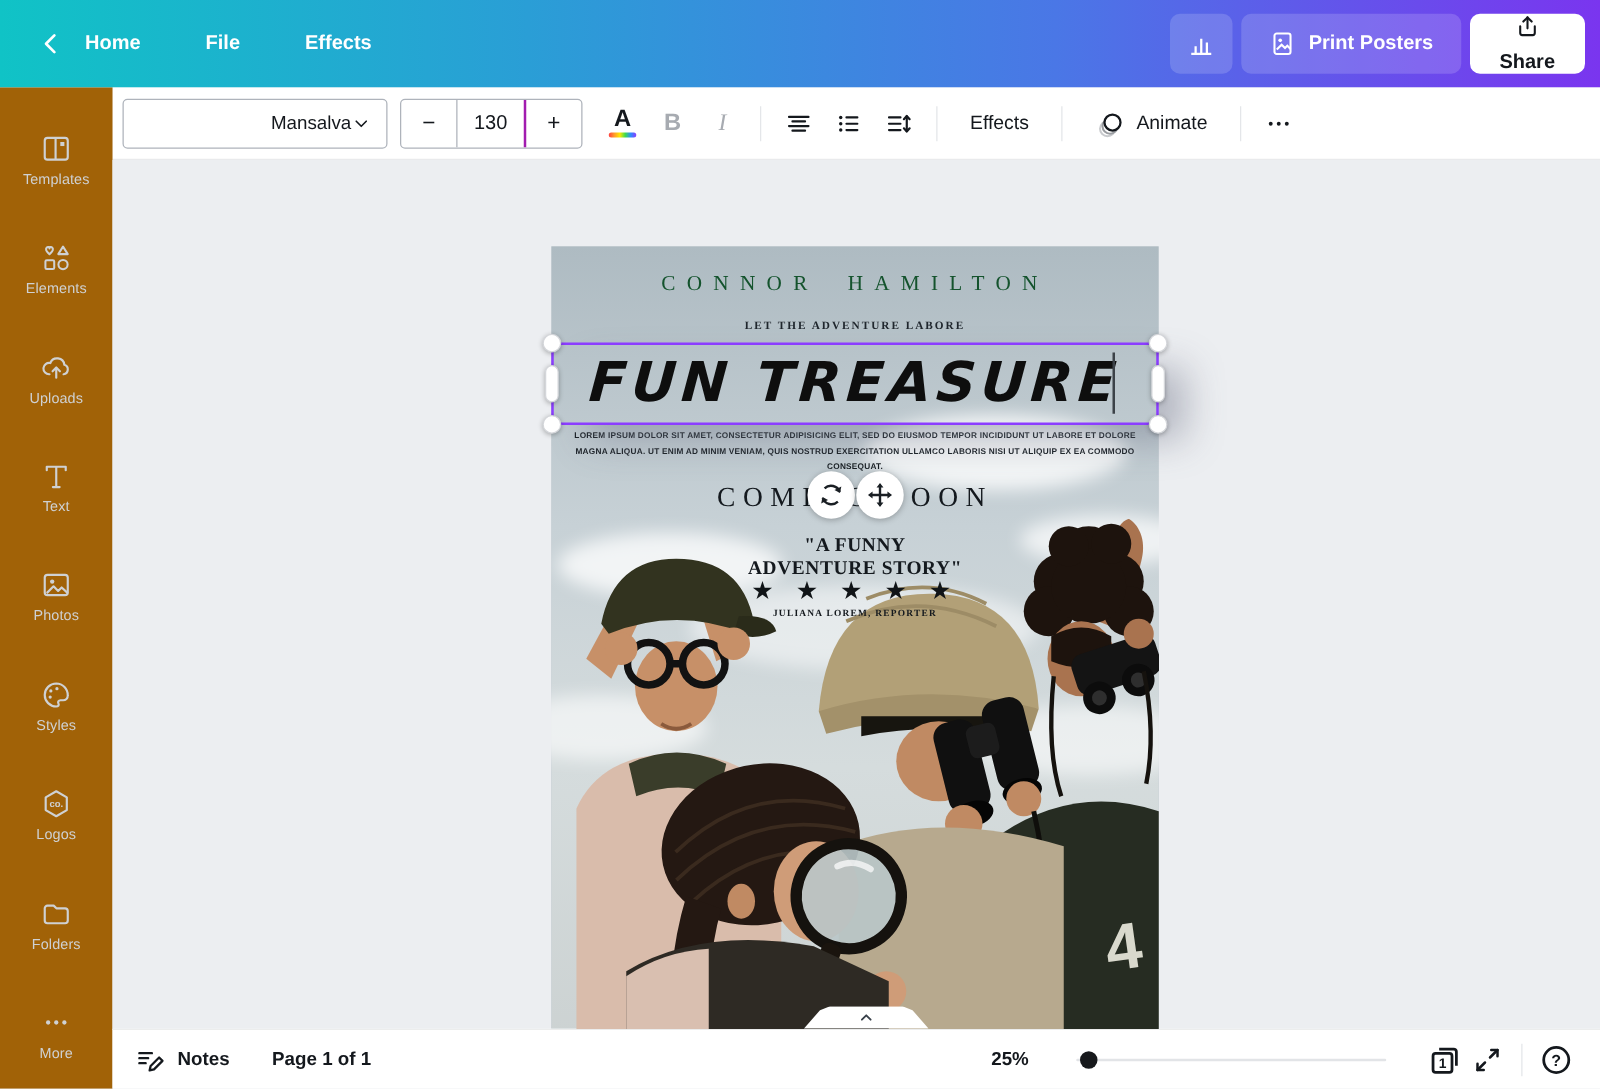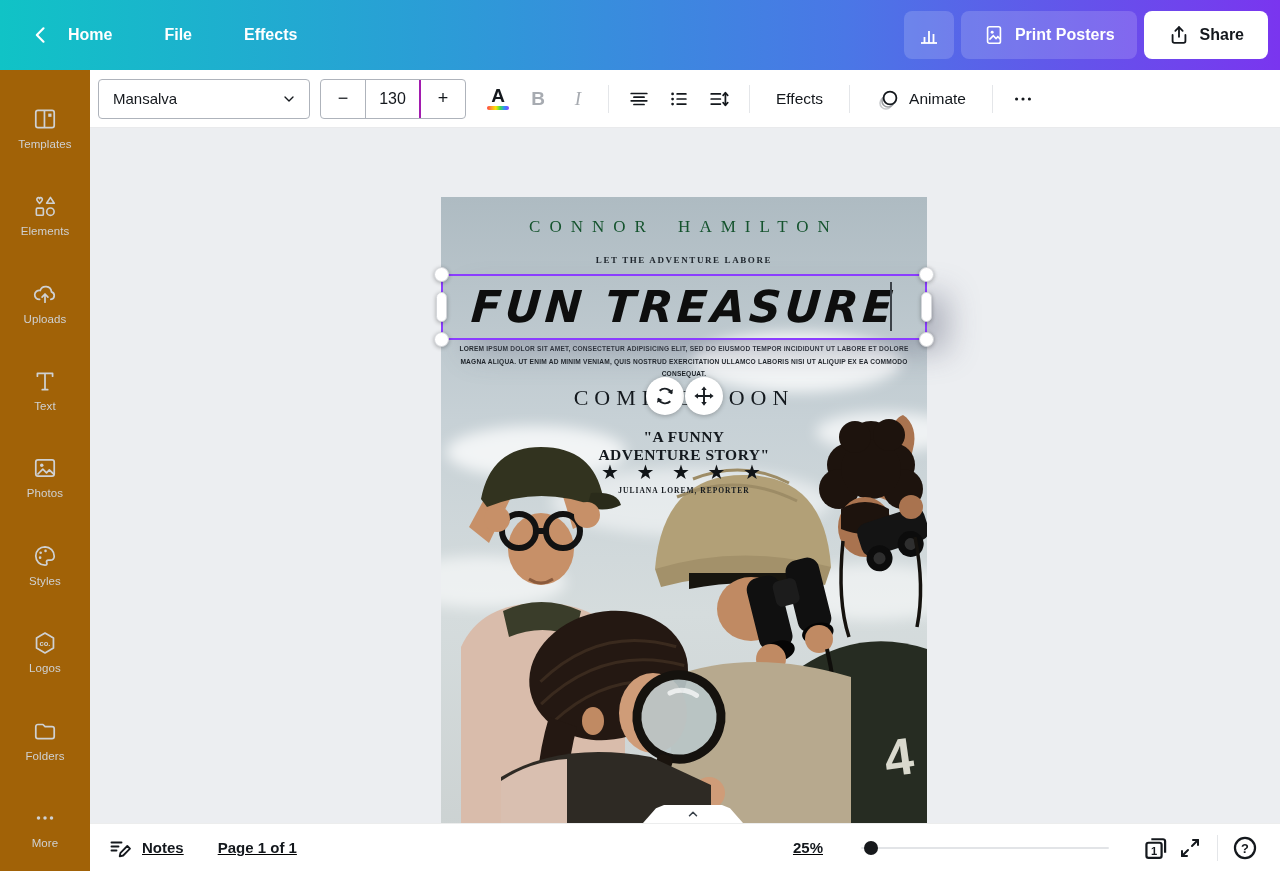--- a/index.html
+++ b/index.html
@@ -12,27 +12,27 @@
     display:flex; align-items:center; justify-content:space-between; padding:0 12px 0 26px; }
   .topbar-left { display:flex; align-items:center; gap:0; }
   .back-btn { width:30px; height:30px; display:flex; align-items:center; justify-content:center; cursor:pointer; }
   .menu-item { color:#fff; font-size:16px; font-weight:600; padding:10px 0; margin-right:52px; cursor:pointer; white-space:nowrap; }
   .menu-item.first { margin-left:12px; }
   .topbar-right { display:flex; align-items:center; gap:7px; }
   .tb-btn { height:48px; border-radius:8px; display:flex; align-items:center; justify-content:center; cursor:pointer; }
   .tb-ghost { background:rgba(255,255,255,0.16); color:#fff; }
   .analytics-btn { width:50px; }
   .print-btn { padding:0 22px; gap:10px; font-size:16px; font-weight:600; }
-  .share-btn { background:#fff; color:#14181d; padding:0 24px; gap:10px; font-size:16px; font-weight:600; }
+  .share-btn { background:#fff; color:#14181d; padding:0 24px; gap:10px; font-size:16px; font-weight:600;flex-direction:column; }
 
   
   .toolbar { position:absolute; left:90px; top:70px; width:1190px; height:58px; background:#fff;
     border-bottom:1px solid #e9eaec; display:flex; align-items:center; padding:0 8px; }
   .font-select { width:212px; height:40px; border:1px solid #aeb3bb; border-radius:4px; display:flex;
-    align-items:center; justify-content:space-between; padding:0 12px 0 14px; font-size:15px; color:#14181d; cursor:pointer; }
+    align-items:center; justify-content:flex-end; padding:0 12px 0 14px; font-size:15px; color:#14181d; cursor:pointer; }
   .size-stepper { margin-left:10px; height:40px; border:1px solid #aeb3bb; border-radius:4px; display:flex; align-items:stretch; overflow:hidden; }
   .step-btn { width:44px; display:flex; align-items:center; justify-content:center; font-size:18px; color:#14181d; cursor:pointer; }
   .size-value { width:56px; border-left:1px solid #aeb3bb; border-right:2px solid #a21caf; display:flex;
     align-items:center; justify-content:center; font-size:16px; color:#14181d; }
   .icon-btn { width:40px; height:40px; display:flex; align-items:center; justify-content:center; border-radius:4px; cursor:pointer; }
   .color-a { margin-left:12px; flex-direction:column; gap:1px; }
   .color-a .a-letter { font-size:19px; font-weight:700; color:#14181d; line-height:18px; }
   .rainbow { width:22px; height:4px; border-radius:2px;
     background:linear-gradient(90deg,#ff4040,#ff9a2e,#ffe600,#3ddc4c,#2e8cff,#8b3dff); }
   .bi { font-size:19px; color:#a7abb1; }
@@ -78,21 +78,21 @@
     box-shadow:0 1px 5px rgba(0,0,0,.28); display:flex; align-items:center; justify-content:center; cursor:pointer; }
   .rotate-btn { left:556px; top:249px; }
   .move-btn { left:595px; top:249px; }
 
   .canvas-tab { position:absolute; left:553px; top:677px; width:100px; height:18px; background:#fff;
     clip-path:polygon(0 100%, 13% 18%, 21% 0, 79% 0, 87% 18%, 100% 100%);
     display:flex; align-items:center; justify-content:center; cursor:pointer; }
 
   
   .statusbar { position:absolute; left:90px; top:823px; width:1190px; height:48px; background:#fff;
-    border-top:1px solid #eceded; display:flex; align-items:center; padding:0 18px;text-decoration:underline; }
+    border-top:1px solid #eceded; display:flex; align-items:center; padding:0 18px; }
   .sb-item { display:flex; align-items:center; gap:10px; font-size:15px; font-weight:600; color:#14181d; cursor:pointer; }
   .sb-notes { margin-right:34px; }
   .sb-page { font-size:15px; font-weight:600; color:#14181d; }
   .sb-right { margin-left:auto; display:flex; align-items:center; }
   .sb-zoom { font-size:15px; font-weight:600; color:#14181d; margin-right:38px; }
   .zoom-slider { position:relative; width:248px; height:14px; margin-right:30px; cursor:pointer; }
   .zoom-track { position:absolute; left:0; right:0; top:6px; height:2px; background:#e2e4e7; border-radius:1px; }
   .zoom-thumb { position:absolute; left:3px; top:0; width:14px; height:14px; border-radius:50%; background:#17191c; }
   .sb-icon { width:34px; height:34px; display:flex; align-items:center; justify-content:center; cursor:pointer; }
   .sb-div { width:1px; height:26px; background:#e4e6e9; margin:0 10px; }

